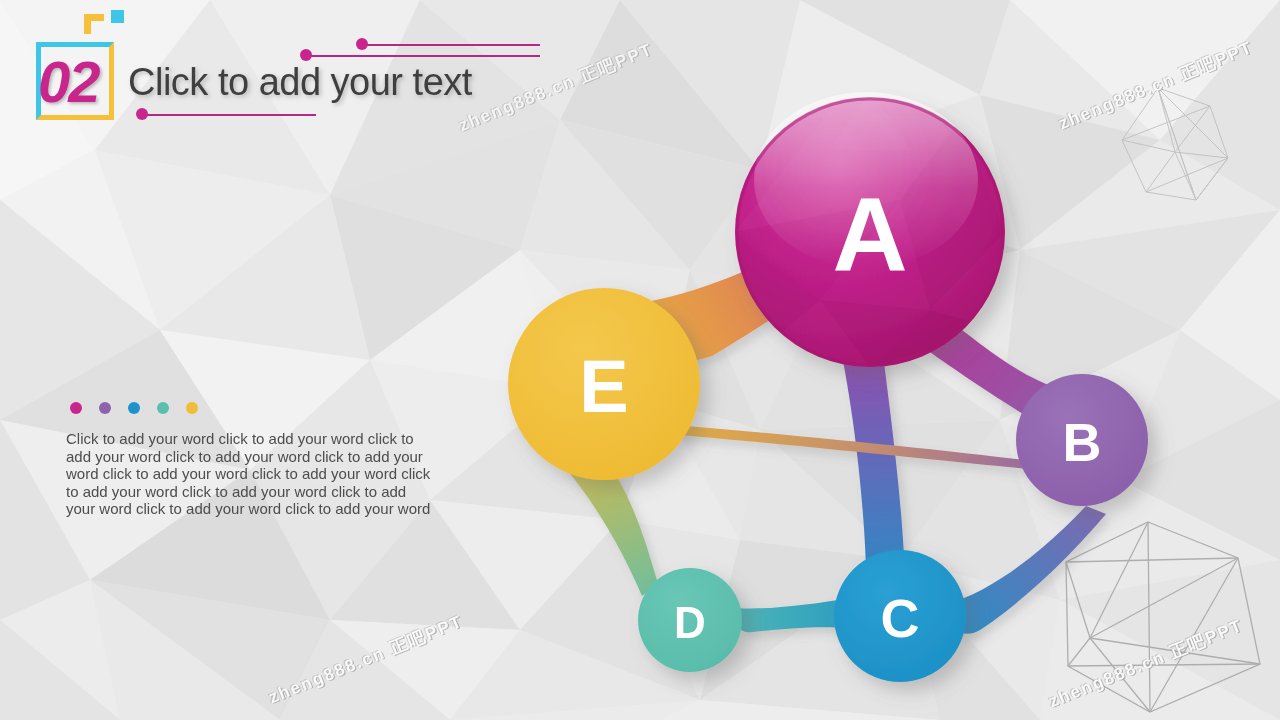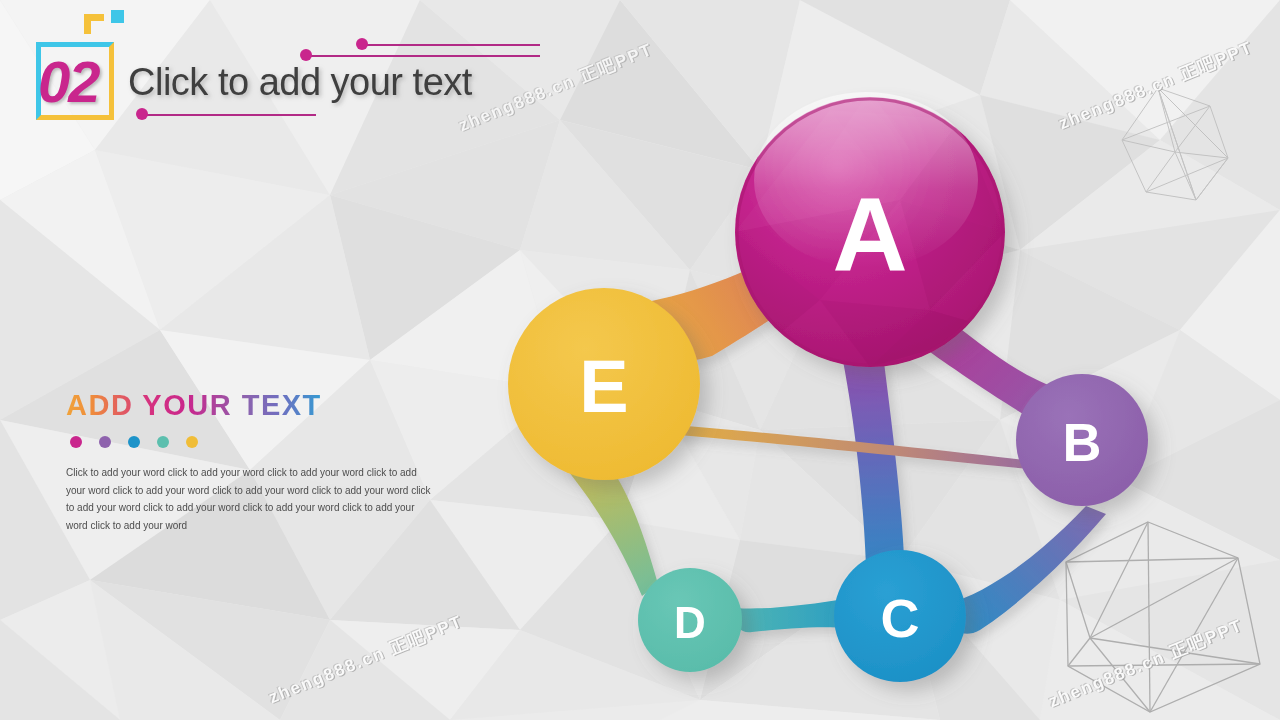--- a/index.html
+++ b/index.html
@@ -123,21 +123,21 @@
     margin: 14px 0 0 4px;
     display: flex;
     gap: 17px;
   }
   .dot-row .d {
     width: 12px; height: 12px;
     border-radius: 50%;
   }
   .panel-body {
     margin-top: 16px;
-    font-size: 10px;
+    font-size: 15px;
     line-height: 17.5px;
     color: #4d4d4d;
     width: 366px;
   }
 
   
   #diagram {
     position: absolute;
     left: 0; top: 0;
     width: 1280px; height: 720px;
@@ -295,21 +295,20 @@
     <div class="rule-dot" style="left:356px; top:38px;"></div>
 
     <div class="rule" style="left:308px; top:55px;  width:232px;"></div>
     <div class="rule-dot" style="left:300px; top:49px;"></div>
 
     <div class="rule" style="left:144px; top:114px; width:172px;"></div>
     <div class="rule-dot" style="left:136px; top:108px;"></div>
   </div>
 
   <div class="panel">
-    <div class="panel-title">ADD YOUR TEXT</div>
     <div class="dot-row">
       <span class="d" style="background:#c9268d"></span>
       <span class="d" style="background:#8e62ad"></span>
       <span class="d" style="background:#1d93c9"></span>
       <span class="d" style="background:#5cbfae"></span>
       <span class="d" style="background:#f0bd38"></span>
     </div>
     <div class="panel-body">Click to add your word click to add your word click to add your word click to add your word click to add your word click to add your word click to add your word click to add your word click to add your word click to add your word click to add your word click to add your word</div>
   </div>
 

